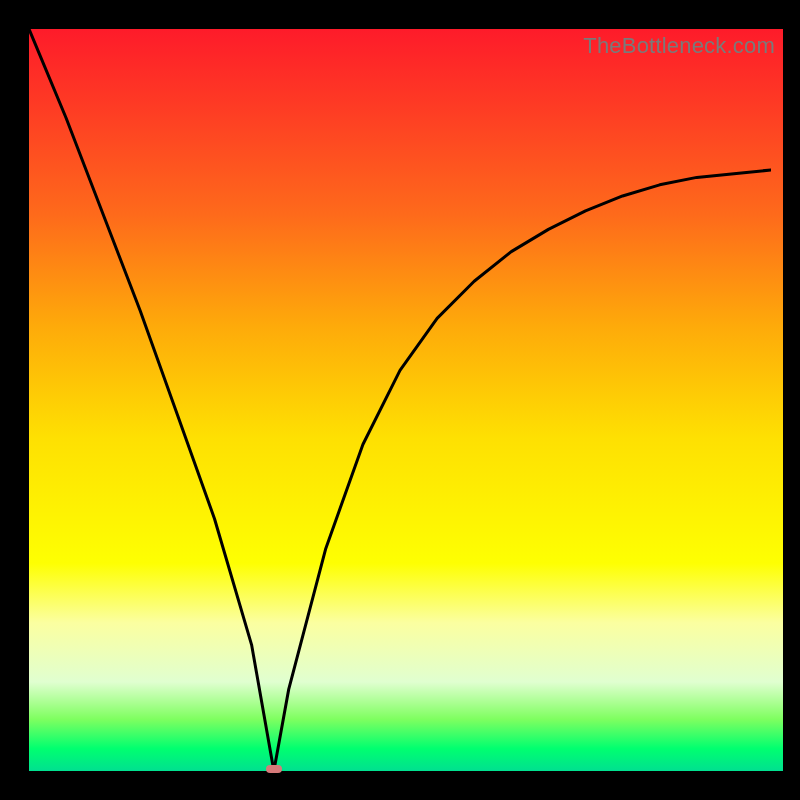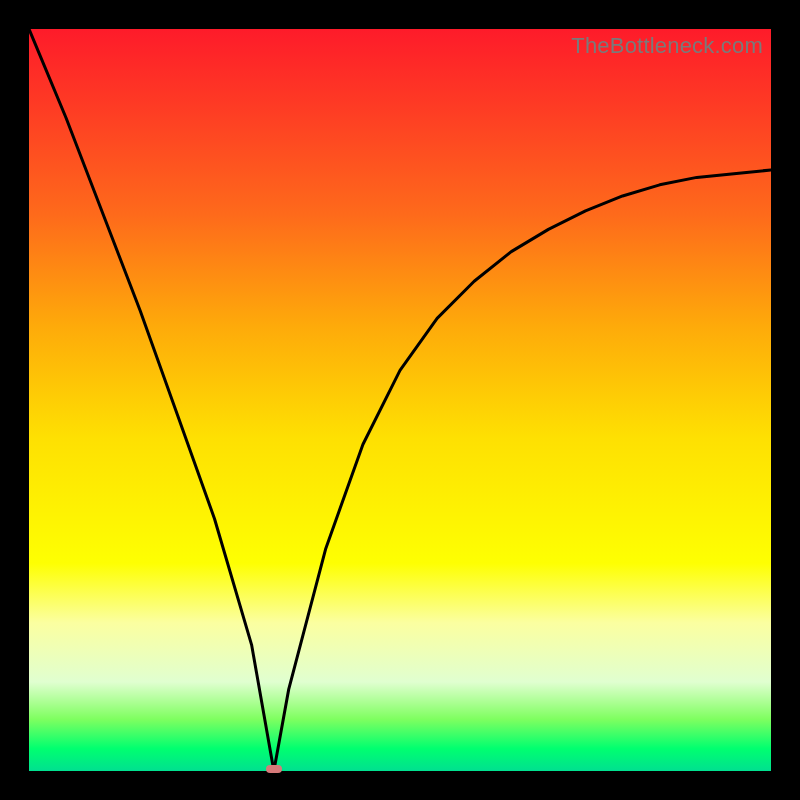--- a/index.html
+++ b/index.html
@@ -29,20 +29,21 @@
       #fe6a1b 25%,
       #feaa0a 40%,
       #fee002 55%,
       #feff02 72%,
       #fbffa0 80%,
       #e0ffd0 88%,
       #7fff60 93%,
       #00ff70 97%,
       #00e090 100%
     );
+    padding-left: 12px;
   }
   .watermark {
     position: absolute;
     top: 4px;
     right: 8px;
     color: #7a7a7a;
     font-size: 22px;
     font-weight: 400;
     letter-spacing: 0.2px;
     user-select: none;

